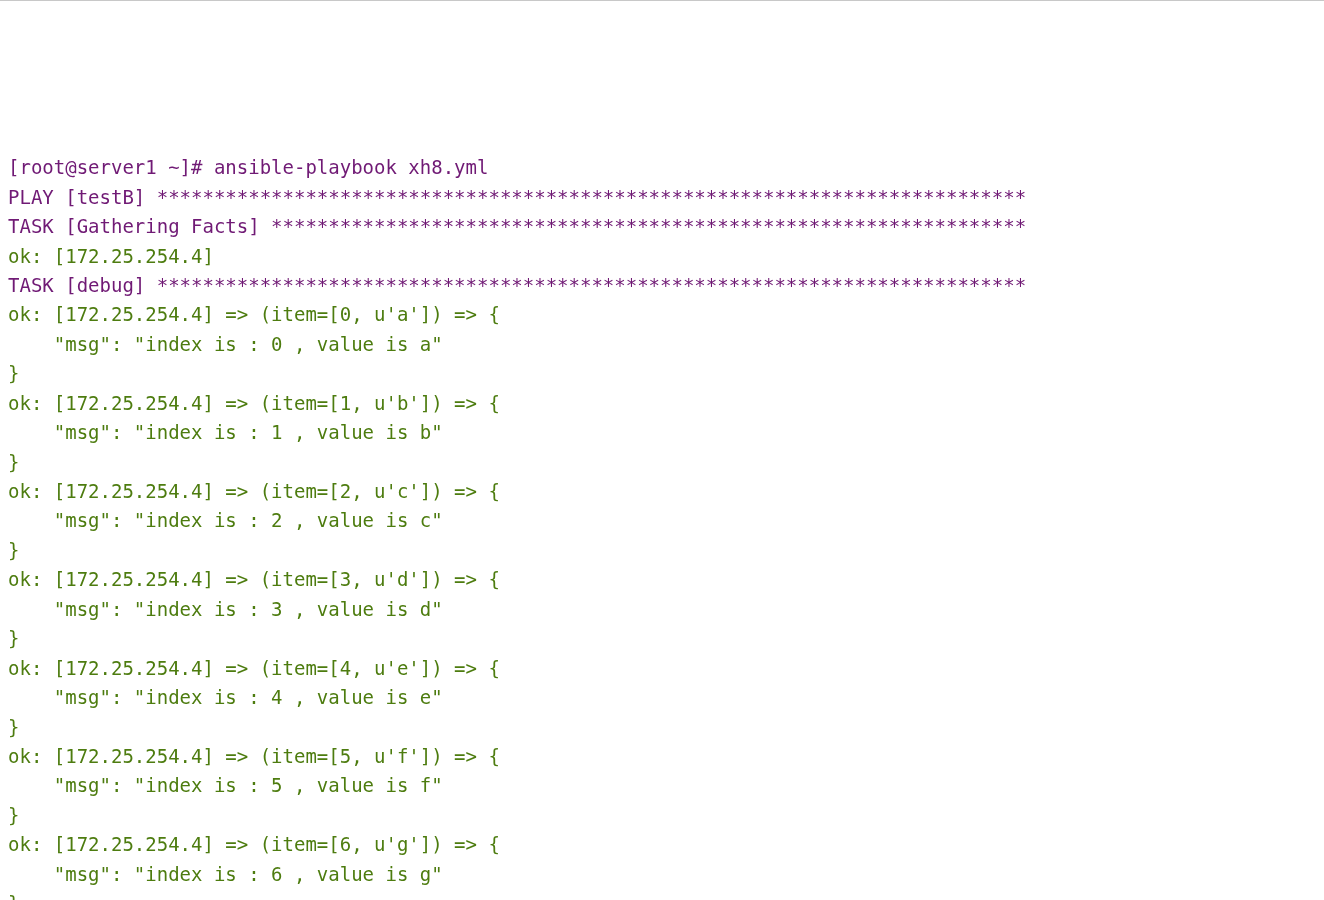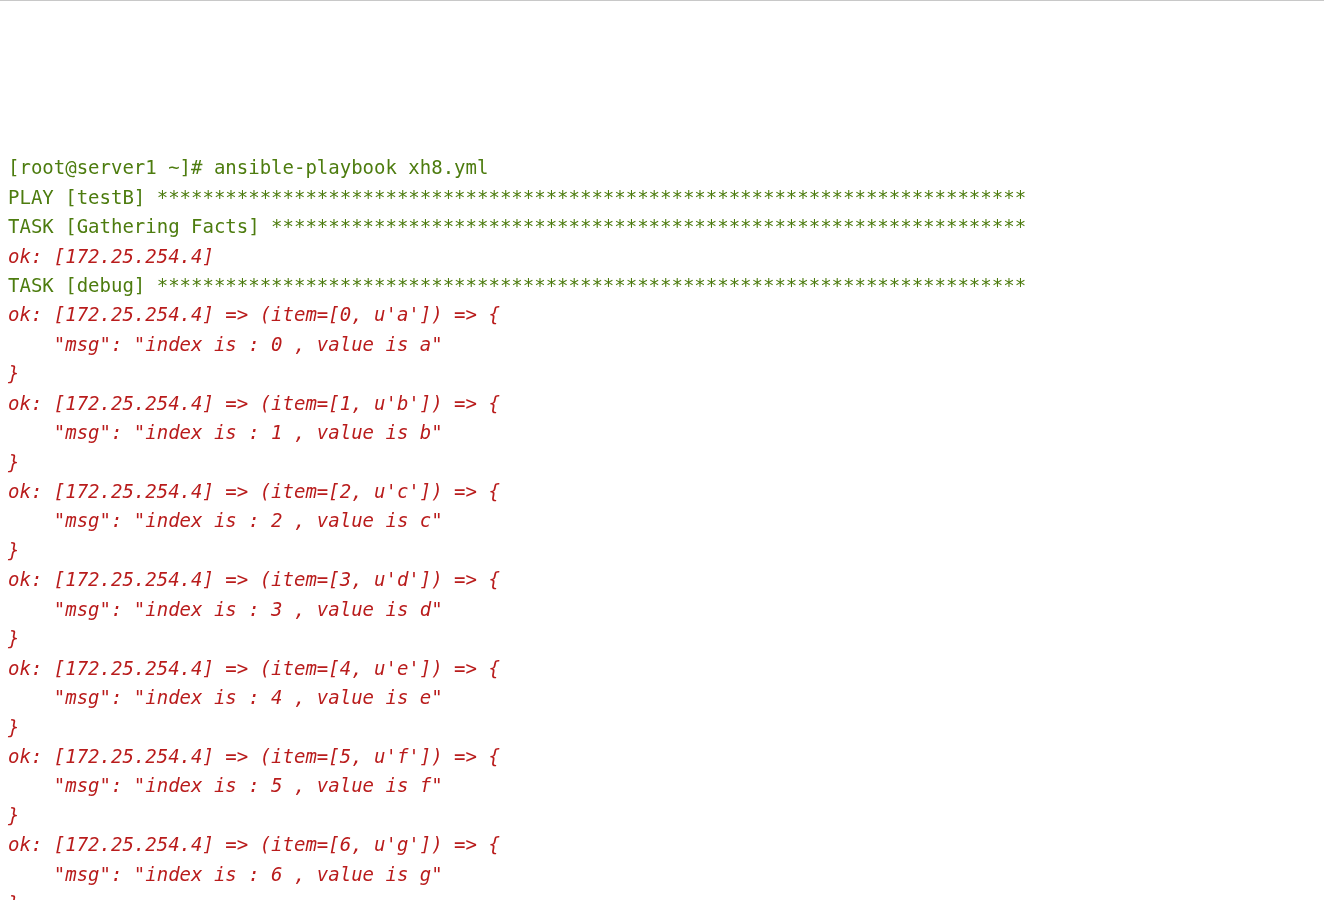--- a/index.html
+++ b/index.html
@@ -9,22 +9,22 @@
     font-family: "DejaVu Sans Mono", "Liberation Mono", Consolas, monospace;
     font-size: 19px;
     line-height: 1.55;
     color: #2a2a2a;
     white-space: pre;
     position: relative;
     width: 1324px;
     box-sizing: border-box;
   }
   .line { white-space: pre; }
-  .ok { color: #b91c1c; font-style: italic; }
-  .black { color: #4d7c0f; }
+  .ok { color: #4d7c0f; }
+  .black { color: #701a75; }
   .top-border {
     border-top: 1px solid #c8c8c8;
     position: absolute;
     top: 0; left: 0; right: 0;
   }
 </style>
 </head>
 <body>
 <div class="top-border"></div>
 

